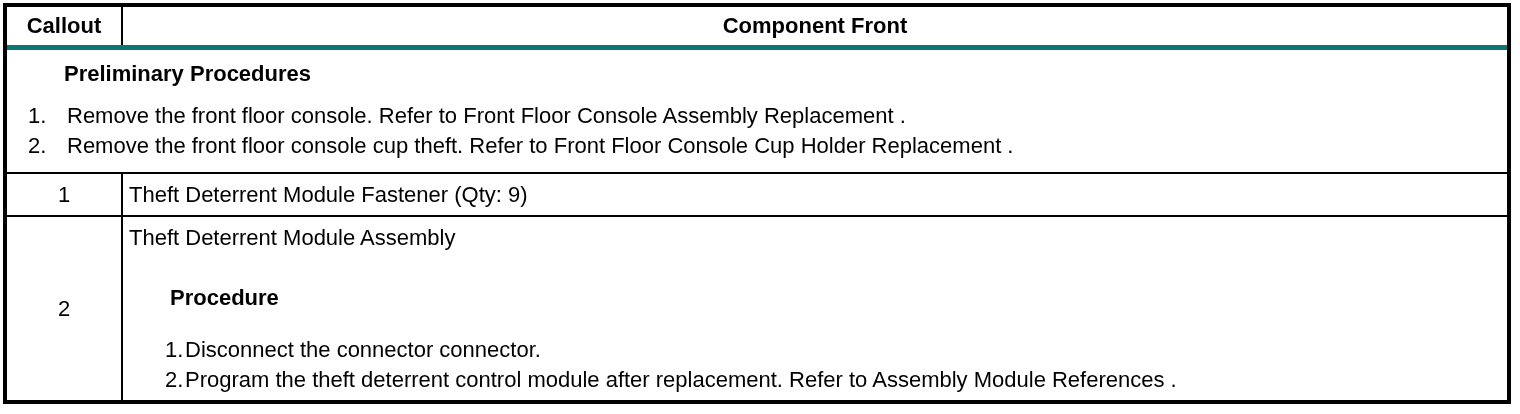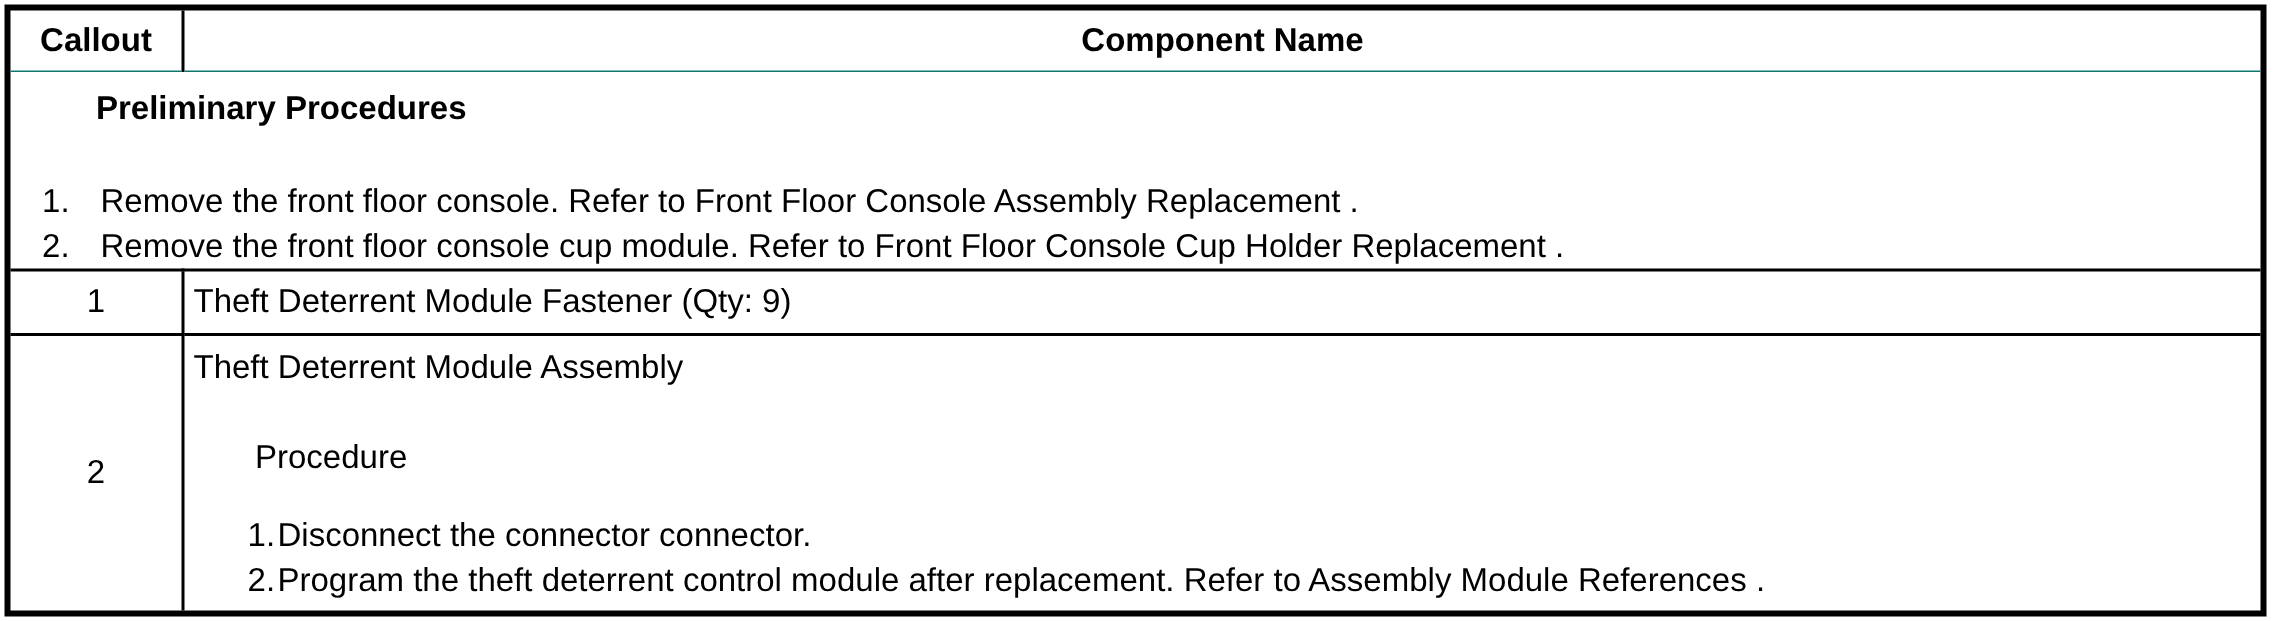--- a/index.html
+++ b/index.html
@@ -22,21 +22,21 @@
     width: 100%;
     border-collapse: collapse;
     table-layout: fixed;
   }
   col.col-callout { width: 115px; }
   th, td { padding: 0; vertical-align: middle; }
 
   
   tr.header-row th {
     height: 40px;
-    border-bottom: 1px solid #0f766e;
+    border-bottom: 5px solid #0f766e;
     font-weight: bold;
     text-align: center;
     vertical-align: middle;
   }
   tr.header-row th.callout-head { border-right: 2px solid #000000; }
 
   
   tr.prelim-row td {
     height: 126px;
     border-bottom: 2px solid #000000;
@@ -52,66 +52,66 @@
   }
   ol.steps > li {
     counter-increment: step;
     position: relative;
     line-height: 30px;
   }
   ol.steps > li::before {
     content: counter(step) ".";
     position: absolute;
   }
-  ol.prelim-steps { margin-top: 32px; }
+  ol.prelim-steps { margin-top: 12px; }
   ol.prelim-steps > li { padding-left: 60px; }
   ol.prelim-steps > li::before { left: 21px; }
 
   
   tr.item-row td { border-bottom: 2px solid #000000; }
   td.callout-cell {
     border-right: 2px solid #000000;
     text-align: center;
     vertical-align: middle;
   }
   tr.row-fastener td { height: 43px; }
   td.component-cell { padding-left: 6px; }
   tr.row-assembly td { height: 184px; border-bottom: none; vertical-align: top; margin-left: 12px; }
   tr.row-assembly td.callout-cell { vertical-align: middle; }
   .component-name-line { margin-top: 6px; }
   .procedure-heading {
-    font-weight: normal;
+    font-weight: bold;
     margin: 30px 0 0 41px;
   }
   ol.procedure-steps { margin-top: 22px; }
   ol.procedure-steps > li { padding-left: 56px; }
   ol.procedure-steps > li::before { left: 36px; }
 </style>
 </head>
 <body>
 
 <div class="frame">
   <table class="component-table">
     <colgroup>
       <col class="col-callout">
       <col>
     </colgroup>
 
     <tbody>
         <tr class="header-row">
       <th class="callout-head">Callout</th>
-      <th>Component Name</th>
+      <th>Component Front</th>
     </tr>
 
     <tr class="prelim-row">
       <td colspan="2">
         <div class="prelim-heading">Preliminary Procedures</div>
         <ol class="steps prelim-steps">
           <li>Remove the front floor console. Refer to Front Floor Console Assembly Replacement .</li>
-          <li>Remove the front floor console cup module. Refer to Front Floor Console Cup Holder Replacement .</li>
+          <li>Remove the front floor console cup theft. Refer to Front Floor Console Cup Holder Replacement .</li>
         </ol>
       </td>
     </tr>
 
     <tr class="item-row row-fastener">
       <td class="callout-cell">1</td>
       <td class="component-cell">Theft Deterrent Module Fastener (Qty: 9)</td>
     </tr>
 
     <tr class="item-row row-assembly">

